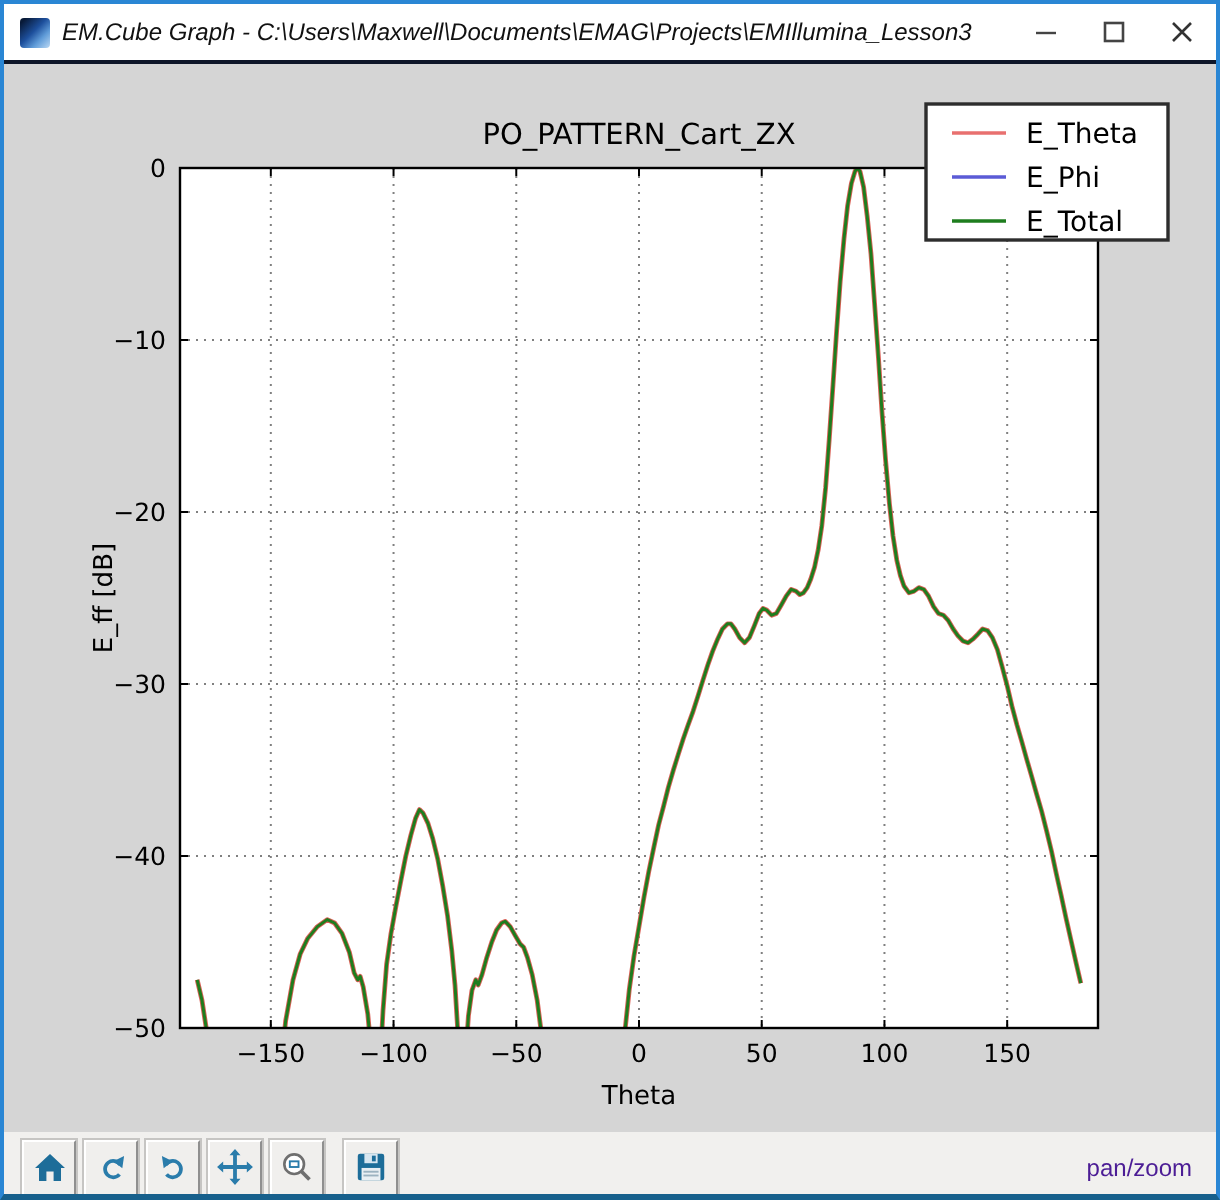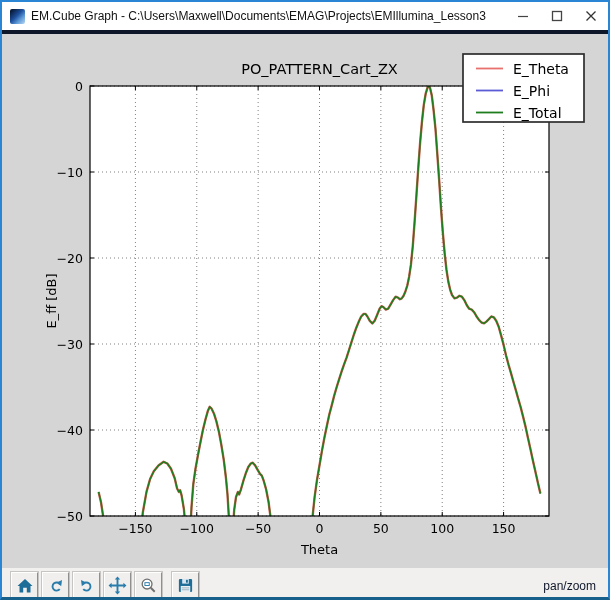--- a/index.html
+++ b/index.html
@@ -3,22 +3,22 @@
 <meta charset="utf-8">
 <style>
   html,body{margin:0;padding:0;background:#777;}
   #window{
     position:relative;width:610px;height:600px;box-sizing:border-box;
     border:2px solid #2a86d4;border-bottom:3px solid #17608c;
     background:#d5d5d5;font-family:"Liberation Sans",sans-serif;overflow:hidden;
   }
   
   #titlebar{
-    height:28px;background:#ffffff;border-bottom:4px solid #0f172a;
-    display:flex;align-items:center;
+    height:28px;background:#ffffff;border-bottom:2px solid #0f172a;
+    display:flex;align-items:center;font-style:italic;
   }
   #app-icon{
     width:15px;height:15px;margin:0 6px 0 8px;border-radius:2px;
     background:linear-gradient(135deg,#081a38 10%,#1d4f9c 45%,#5f9bd8 70%,#bcd9f4 100%);
     flex:0 0 auto;
   }
   #title-text{font-size:12px;color:#111;white-space:nowrap;flex:1 1 auto;overflow:hidden;}
   .winbtn{width:34px;height:28px;display:flex;align-items:center;justify-content:center;flex:0 0 auto;}
   
   #canvas{position:relative;width:606px;height:534px;background:#d5d5d5;}
@@ -34,21 +34,21 @@
   }
   .tool-btn{
     width:27px;height:28px;margin-right:4px;background:#f0efed;
     border:1px solid;border-color:#ffffff #8f8f8f #8f8f8f #ffffff;
     box-shadow:0 0 0 1px #c6c5c3;
     display:flex;align-items:center;justify-content:center;padding:0;cursor:pointer;
   }
   .tool-btn.sep{margin-left:6px;}
   #status-text{
     position:absolute;right:12px;top:0;height:35px;display:flex;align-items:center;
-    font-size:12px;color:#0f172a;
+    font-size:12px;color:#4c1d95;
   }
 </style>
 </head>
 <body>
 
 <div id="window">
 
   <div id="titlebar">
     <div id="app-icon"></div>
     <div id="title-text">EM.Cube Graph - C:\Users\Maxwell\Documents\EMAG\Projects\EMIllumina_Lesson3</div>

